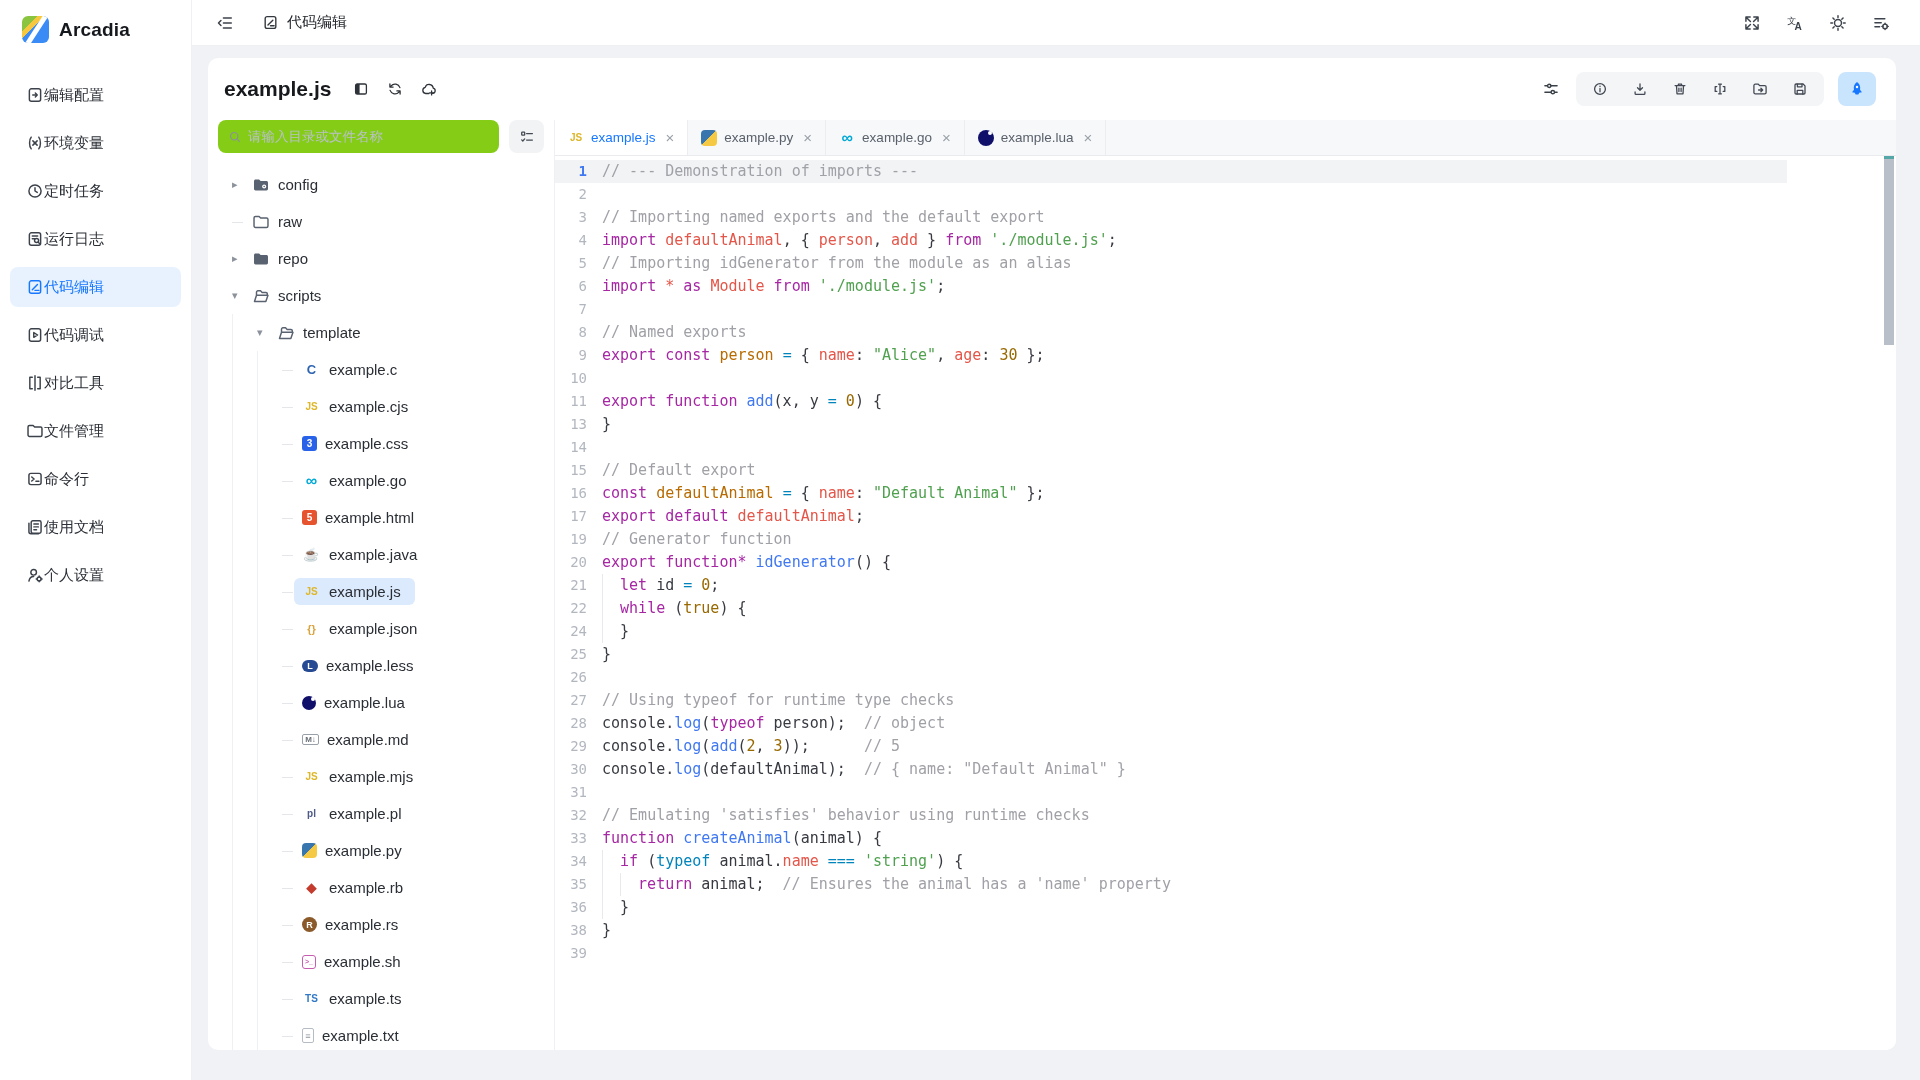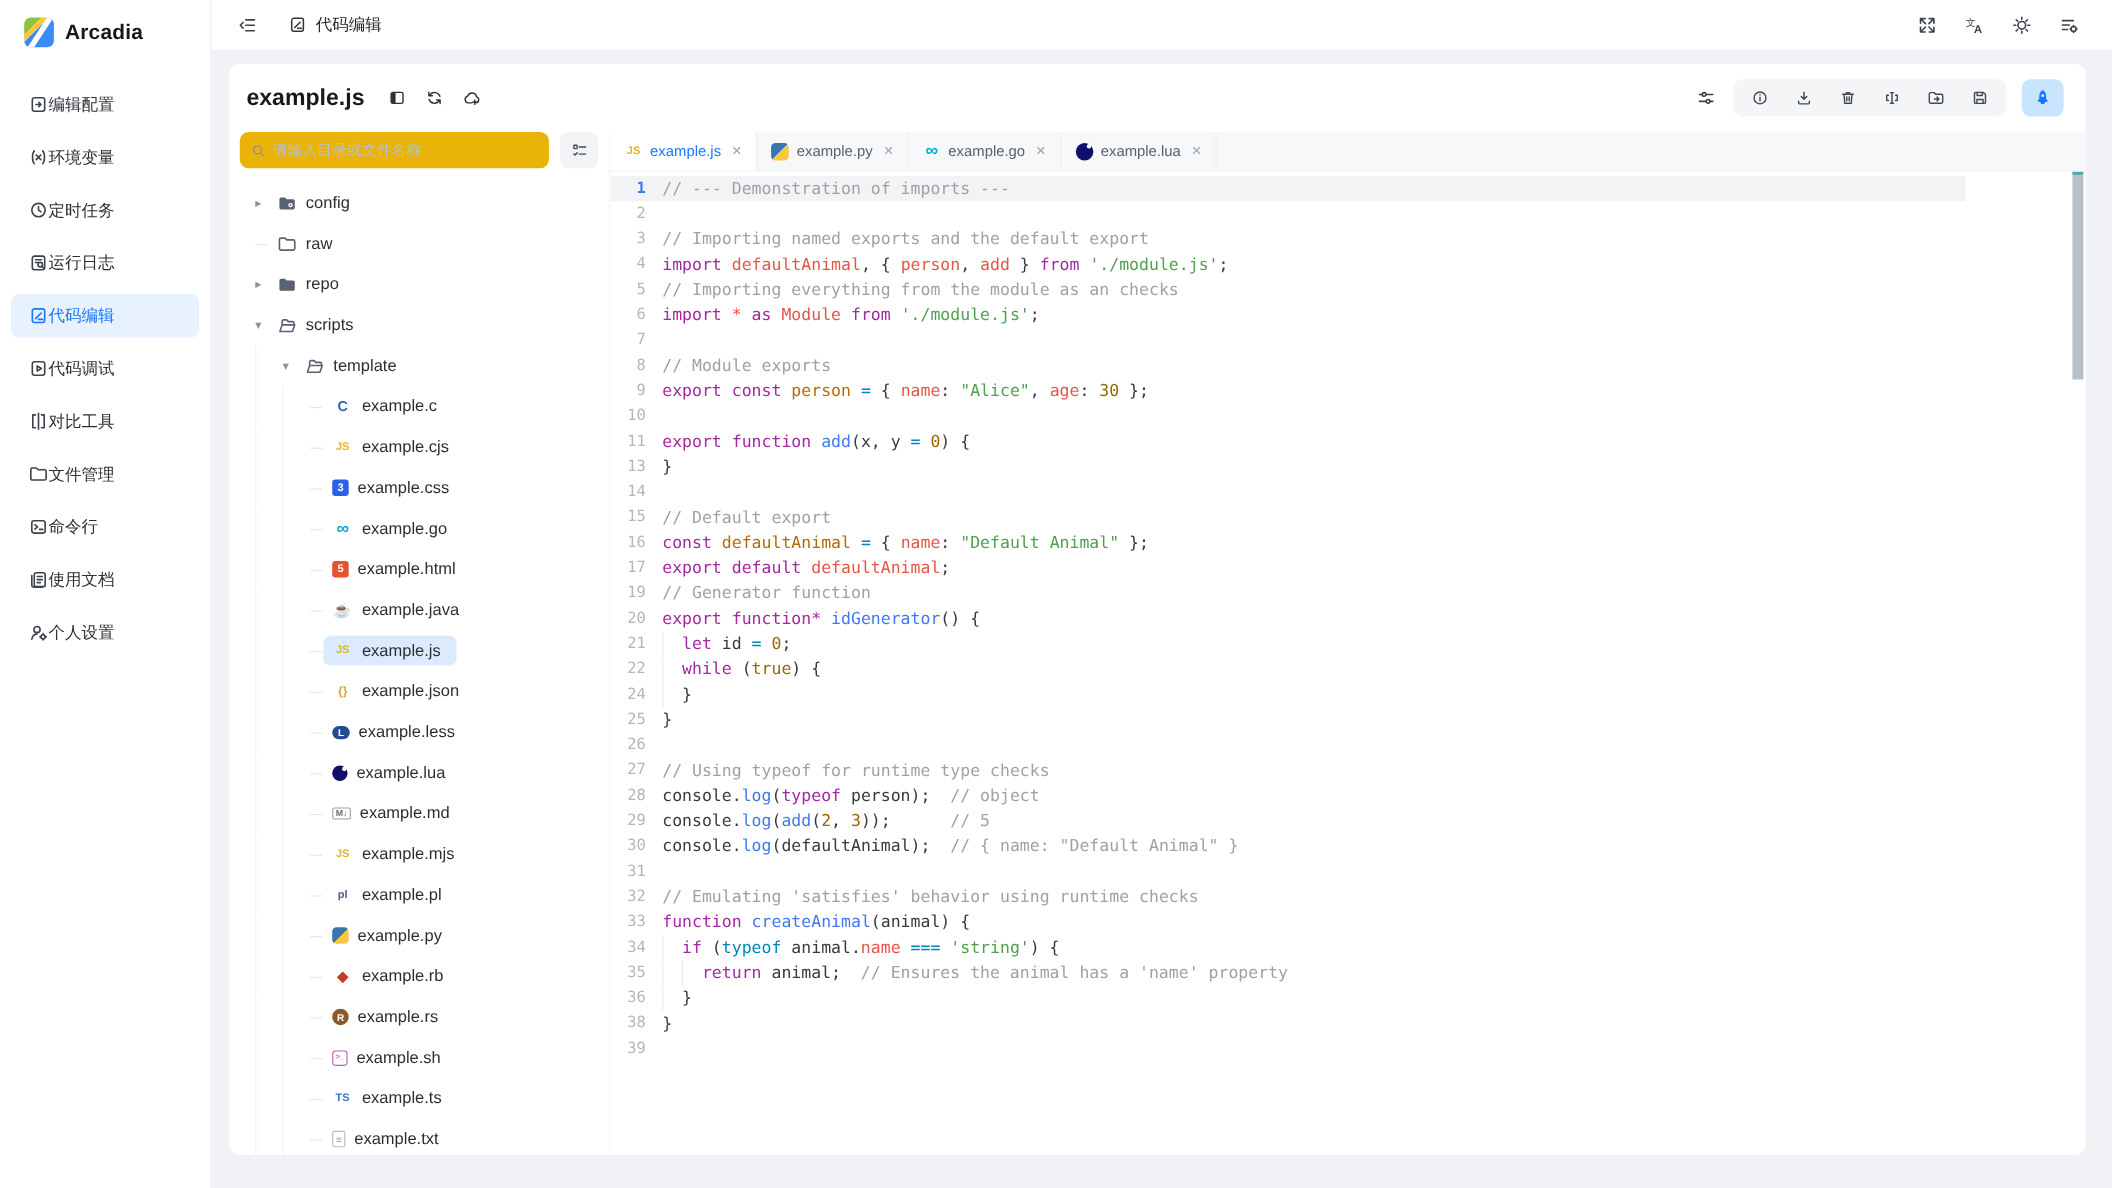--- a/index.html
+++ b/index.html
@@ -41,21 +41,21 @@
   .tool-sliders{border:none;background:none;color:#3a4048;cursor:pointer;display:flex;margin-right:16px}
   .tool-group{display:flex;align-items:center;gap:24px;background:#f4f5f7;border-radius:8px;height:34px;padding:0 16px}
   .tg-btn{border:none;background:none;color:#434954;cursor:pointer;display:flex;padding:0}
   .tg-btn .icn{width:16px;height:16px}
   .run-btn{width:38px;height:34px;margin-left:14px;border:none;border-radius:8px;background:#c9e4fd;color:#1677ff;
     cursor:pointer;display:flex;align-items:center;justify-content:center}
   .card-body{position:absolute;left:0;right:0;top:62px;bottom:0;display:flex}
   
   .file-panel{width:346px;flex:none;display:flex;flex-direction:column}
   .search-row{display:flex;align-items:center;padding:0 10px 0 10px;gap:10px}
-  .search-box{flex:1;height:33px;background:#eab308;border-radius:8px;display:flex;align-items:center;padding:0 10px;gap:6px}
+  .search-box{flex:1;height:33px;background:#84cc16;border-radius:8px;display:flex;align-items:center;padding:0 10px;gap:6px}
   .search-box .icn{width:14px;height:14px;color:#8a919b}
   .search-box input{flex:1;border:none;background:transparent;outline:none;font-size:13.5px;color:#333;
     font-family:"Liberation Sans","DejaVu Sans",sans-serif}
   .search-box input::placeholder{color:#b9c0ca}
   .filter-btn{width:35px;height:33px;flex:none;border:none;border-radius:8px;background:#f1f3f5;color:#444a54;
     cursor:pointer;display:flex;align-items:center;justify-content:center}
   .filter-btn .icn{width:16px;height:16px}
   .tree{margin-top:13px;overflow:hidden;flex:1;padding-left:24px}
   .tree-row{height:37px;display:flex;align-items:center;font-size:15px;color:#2a2e35;cursor:pointer}
   .tind{display:inline-block;width:25px;height:37px;border-left:1px solid #eef0f3;flex:none}
@@ -650,33 +650,33 @@
               <div class="cl">
                 <span class="ln">3</span>
                 <span class="lc"><span class="t-cm">// Importing named exports and the default export</span></span>
               </div>
               <div class="cl">
                 <span class="ln">4</span>
                 <span class="lc"><span class="t-kw">import</span><span class="t-tx"> </span><span class="t-vr">defaultAnimal</span><span class="t-tx">, { </span><span class="t-vr">person</span><span class="t-tx">, </span><span class="t-vr">add</span><span class="t-tx"> } </span><span class="t-kw">from</span><span class="t-tx"> </span><span class="t-st">'./module.js'</span><span class="t-tx">;</span></span>
               </div>
               <div class="cl">
                 <span class="ln">5</span>
-                <span class="lc"><span class="t-cm">// Importing everything from the module as an checks</span></span>
+                <span class="lc"><span class="t-cm">// Importing idGenerator from the module as an alias</span></span>
               </div>
               <div class="cl">
                 <span class="ln">6</span>
                 <span class="lc"><span class="t-kw">import</span><span class="t-tx"> </span><span class="t-vr">*</span><span class="t-tx"> </span><span class="t-kw">as</span><span class="t-tx"> </span><span class="t-vr">Module</span><span class="t-tx"> </span><span class="t-kw">from</span><span class="t-tx"> </span><span class="t-st">'./module.js'</span><span class="t-tx">;</span></span>
               </div>
               <div class="cl">
                 <span class="ln">7</span>
                 <span class="lc"></span>
               </div>
               <div class="cl">
                 <span class="ln">8</span>
-                <span class="lc"><span class="t-cm">// Module exports</span></span>
+                <span class="lc"><span class="t-cm">// Named exports</span></span>
               </div>
               <div class="cl">
                 <span class="ln">9</span>
                 <span class="lc"><span class="t-kw">export</span><span class="t-tx"> </span><span class="t-kw">const</span><span class="t-tx"> </span><span class="t-df">person</span><span class="t-tx"> </span><span class="t-op">=</span><span class="t-tx"> { </span><span class="t-vr">name</span><span class="t-tx">: </span><span class="t-st">"Alice"</span><span class="t-tx">, </span><span class="t-vr">age</span><span class="t-tx">: </span><span class="t-num">30</span><span class="t-tx"> };</span></span>
               </div>
               <div class="cl">
                 <span class="ln">10</span>
                 <span class="lc"></span>
               </div>
               <div class="cl">

